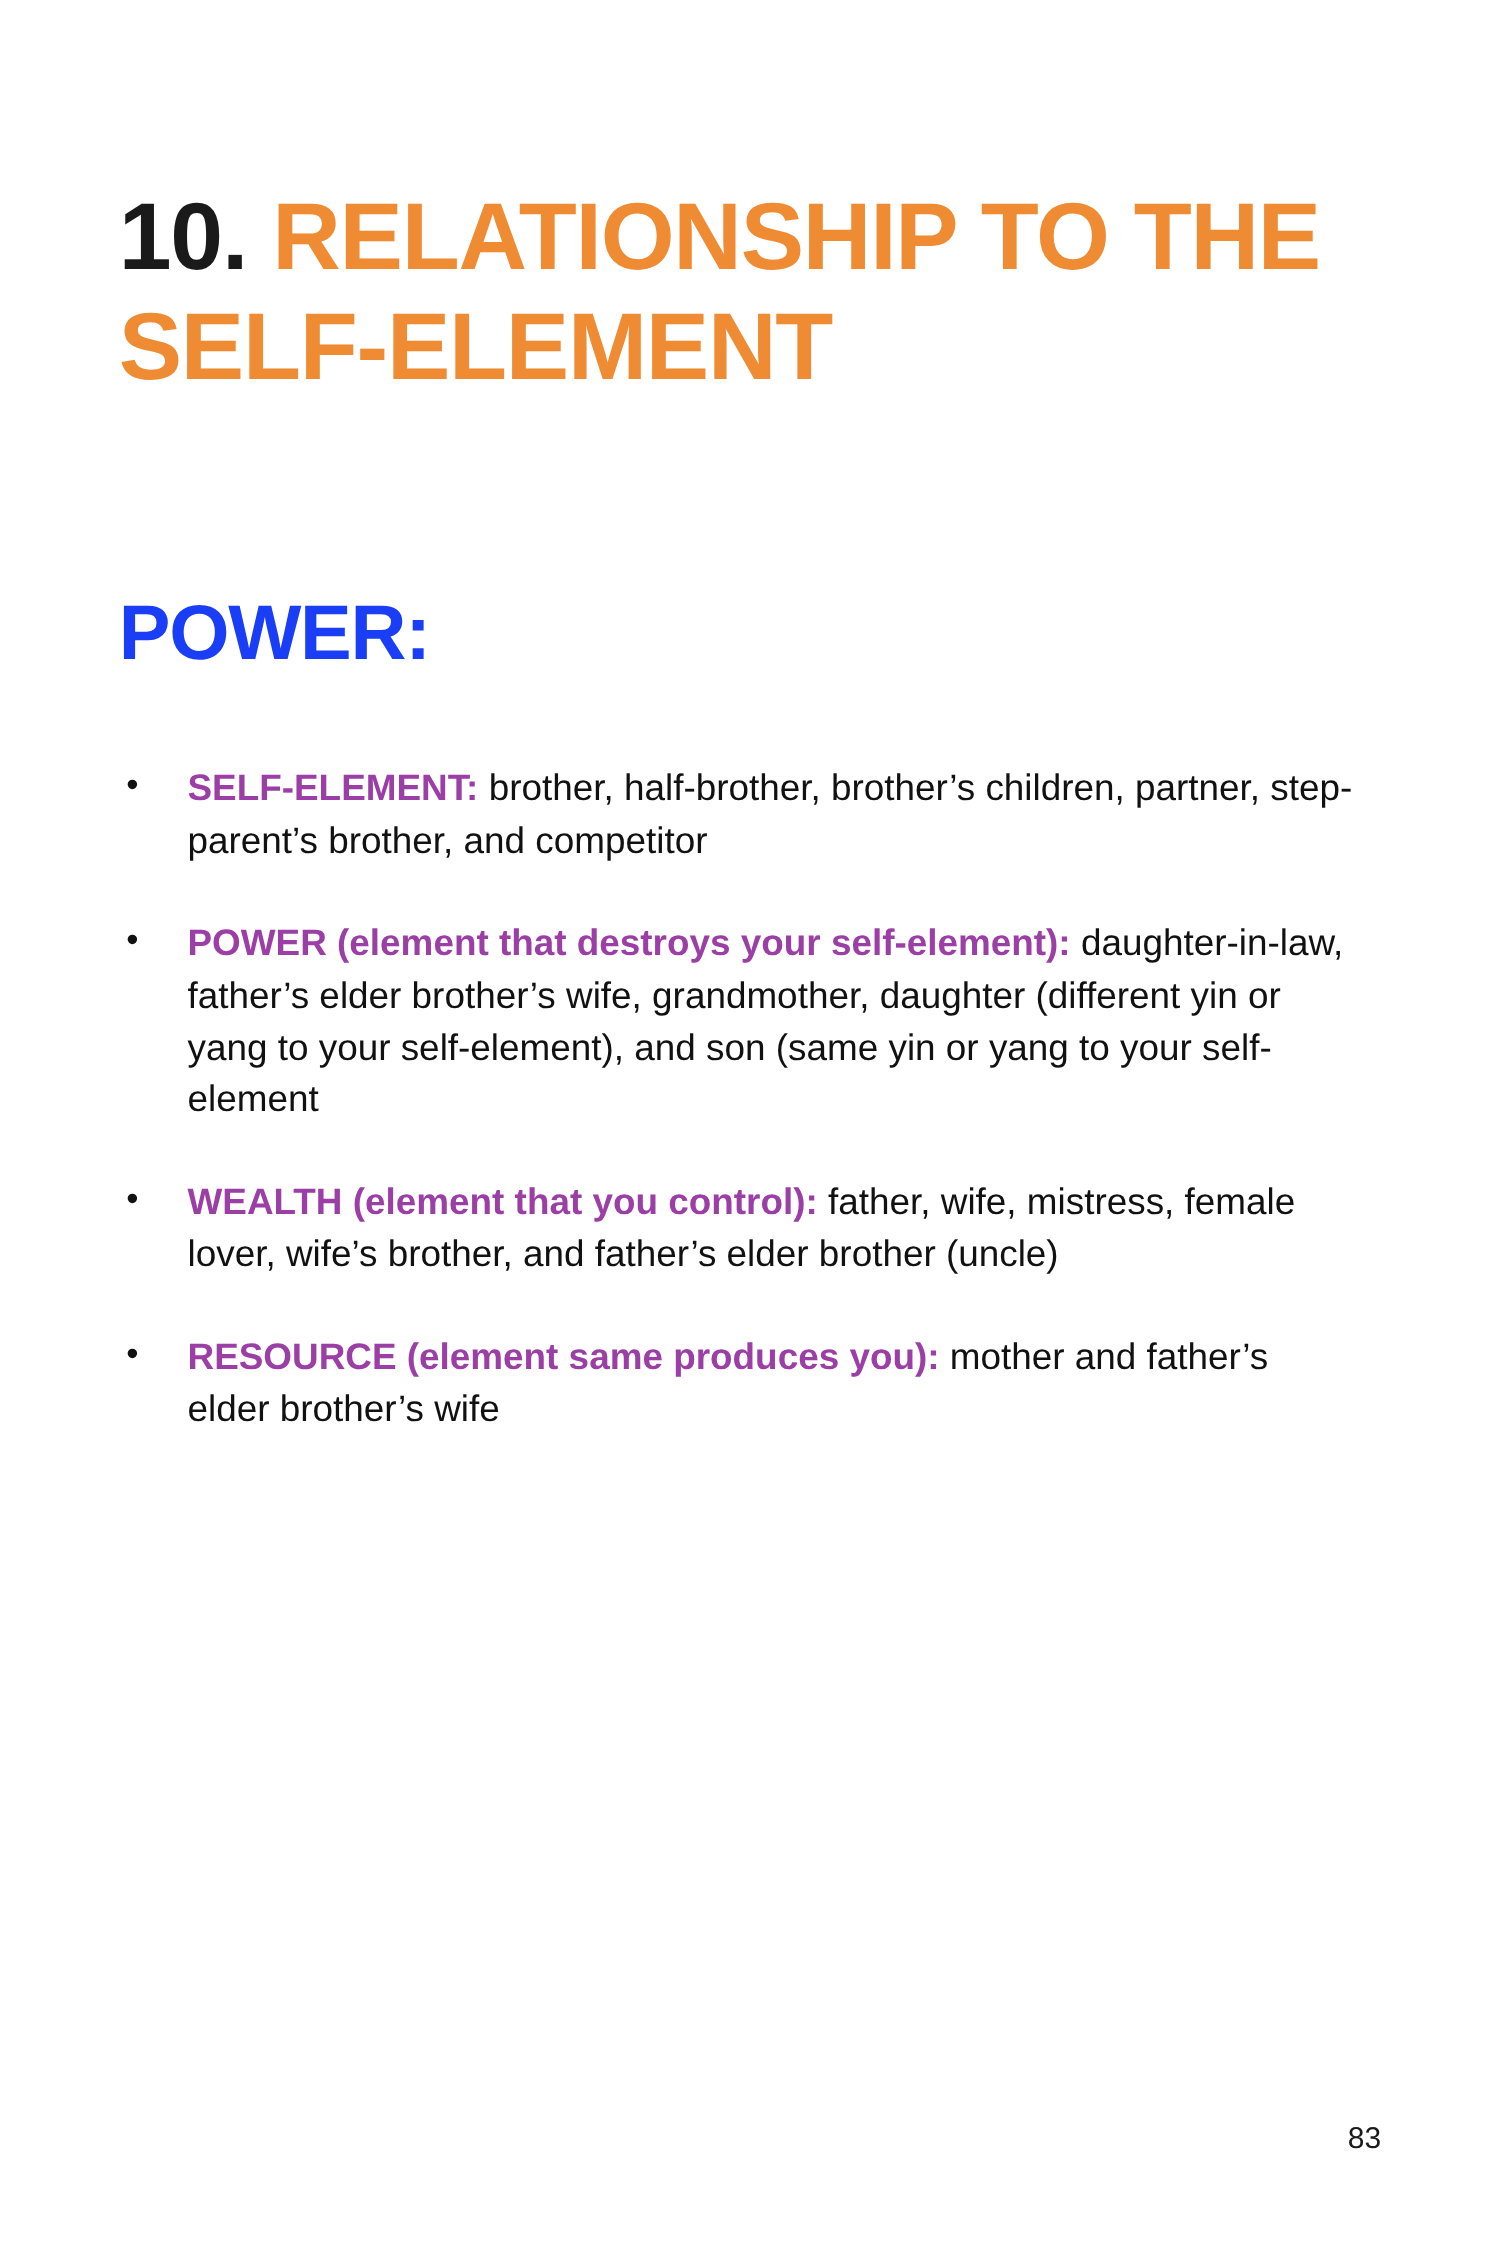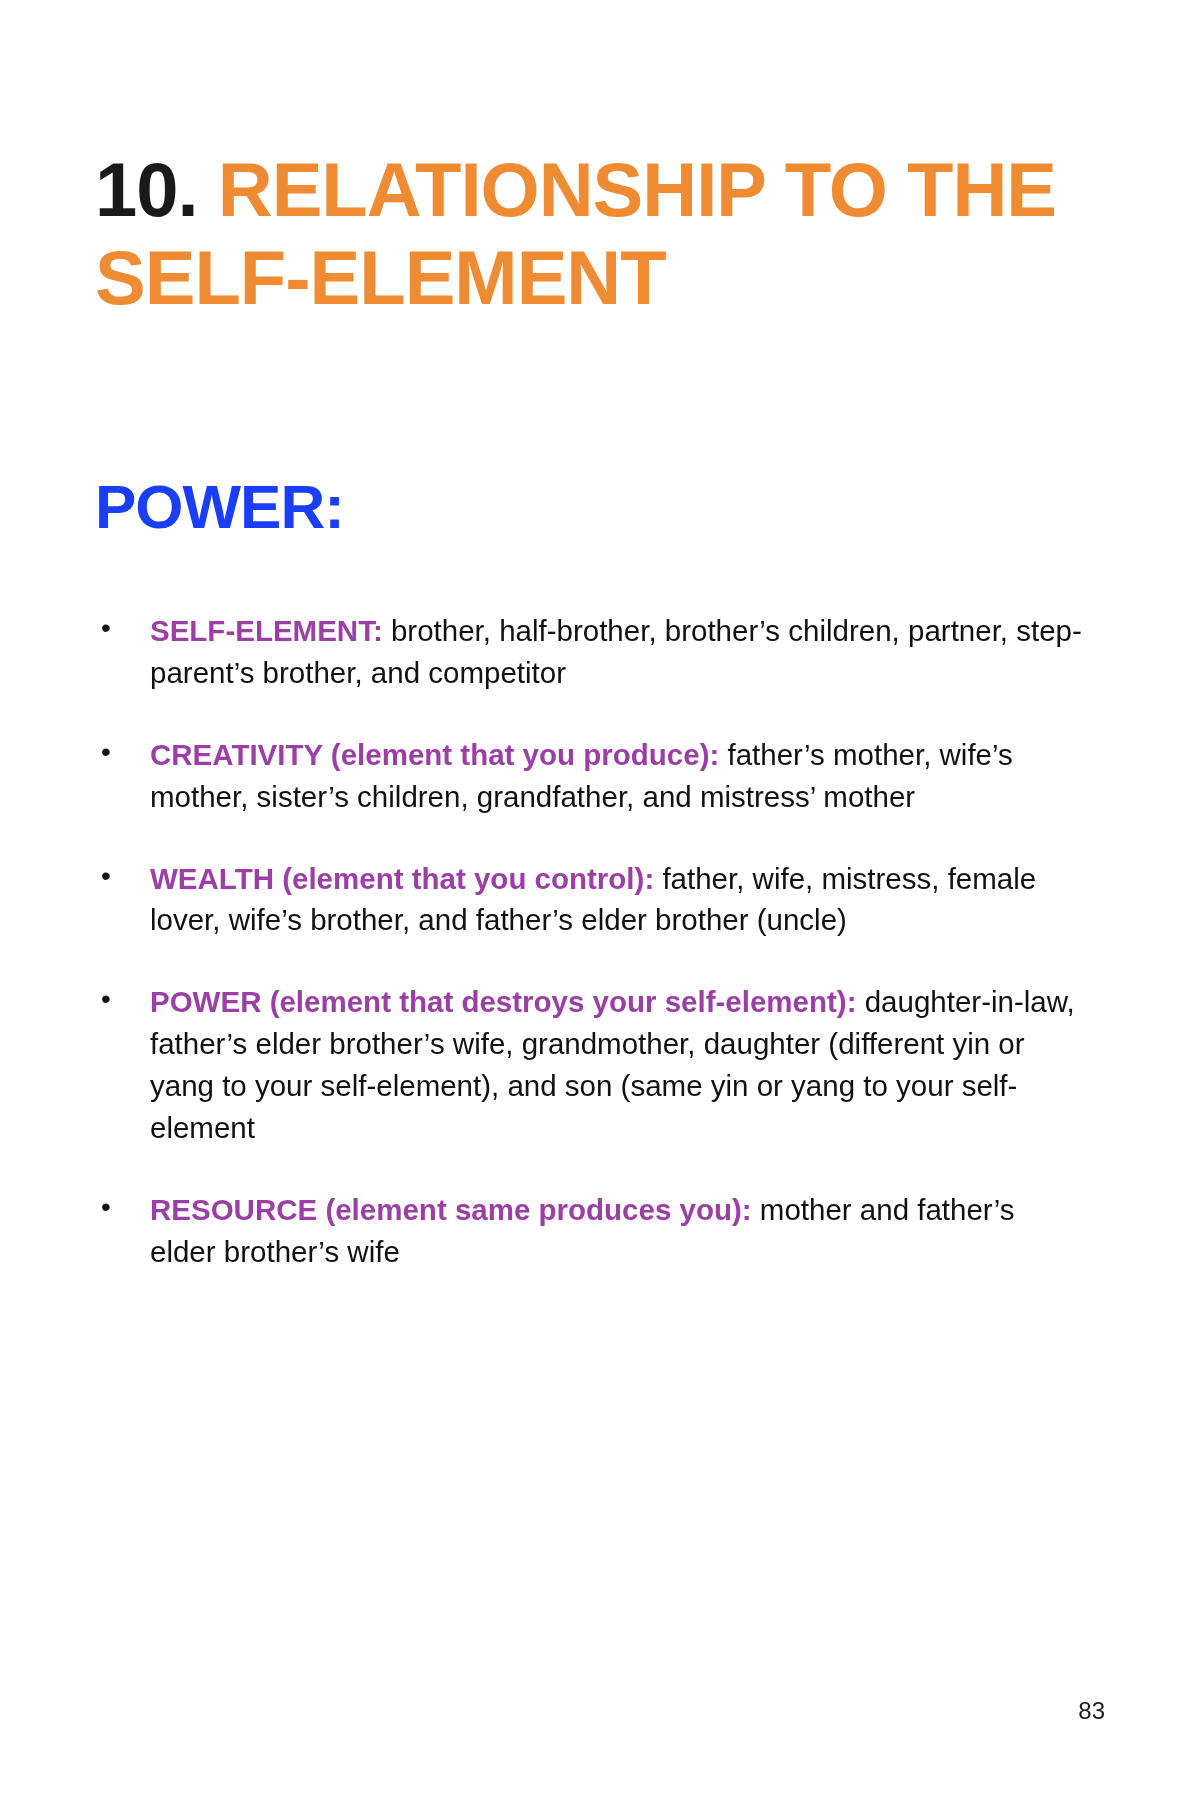--- a/index.html
+++ b/index.html
@@ -96,27 +96,24 @@
     <span class="chapter-name">RELATIONSHIP TO THE SELF-ELEMENT</span>
   </h1>
 
   <h2 class="section-heading">POWER:</h2>
 
   <ul class="list">
     <li class="list-item">
       <span class="term">SELF-ELEMENT:</span><span class="desc"> brother, half-brother, brother’s children, partner, step-parent’s brother, and competitor</span>
     </li>
     <li class="list-item">
-      <span class="term">CREATIVITY (element that you produce):</span><span class="desc"> father’s mother, wife’s mother, sister’s children, grandfather, and mistress’ mother</span>
+      <span class="term">POWER (element that destroys your self-element):</span><span class="desc"> daughter-in-law, father’s elder brother’s wife, grandmother, daughter (different yin or yang to your self-element), and son (same yin or yang to your self-element</span>
     </li>
     <li class="list-item">
       <span class="term">WEALTH (element that you control):</span><span class="desc"> father, wife, mistress, female lover, wife’s brother, and father’s elder brother (uncle)</span>
-    </li>
-    <li class="list-item">
-      <span class="term">POWER (element that destroys your self-element):</span><span class="desc"> daughter-in-law, father’s elder brother’s wife, grandmother, daughter (different yin or yang to your self-element), and son (same yin or yang to your self-element</span>
     </li>
     <li class="list-item">
       <span class="term">RESOURCE (element same produces you):</span><span class="desc"> mother and father’s elder brother’s wife</span>
     </li>
   </ul>
 
   <div class="page-number">83</div>
 
 </div>
 

